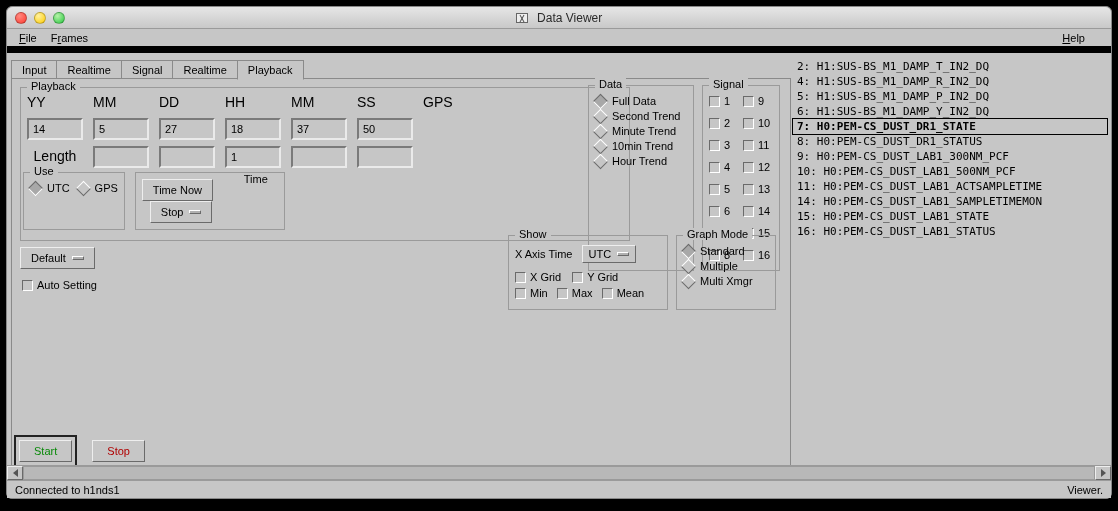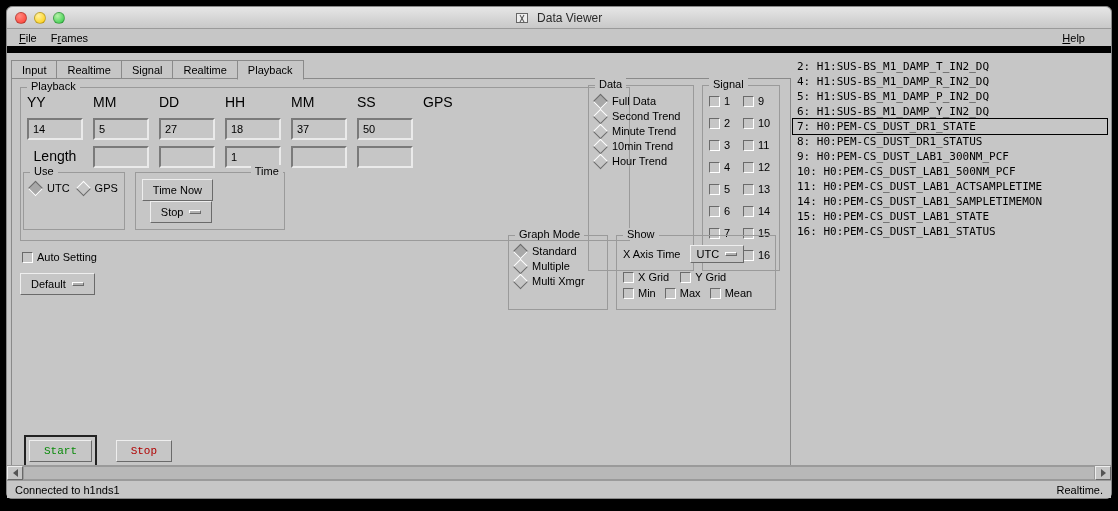--- a/index.html
+++ b/index.html
@@ -249,20 +249,21 @@
 
   
   .channels { padding-top: 4px; }
   .channel-row {
     padding: 1px 4px 1px 4px;
     white-space: nowrap;
   }
   .channel-row.sel {
     border: 1px solid #000;
     margin: -1px -1px -1px -1px;
+    font-weight: bold;
   }
 
   
   .status {
     height: 18px;
     border-top: 1px solid #9a9a9a;
     background: #c6c6c6;
     display: flex;
     align-items: center;
     padding: 0 8px;
@@ -371,32 +372,32 @@
 
               <div class="use-time-row">
                 <div class="fs" style="flex:0 0 100px; margin-left:-4px;">
                   <span class="legend">Use</span>
                   <div style="display:flex; gap:8px;">
                     <span class="opt"><span class="diamond sel"></span><span>UTC</span></span>
                     <span class="opt"><span class="diamond"></span><span>GPS</span></span>
                   </div>
                 </div>
                 <div class="fs" style="flex:0 0 150px;">
-                  <span class="legend" style="left:auto;right:1px;">Time</span>
+                  <span class="legend" style="left:auto;right:12px;margin-top:8px;">Time</span>
                   <span class="btn">Time Now</span>
                   <span class="btn" style="margin-left:8px;"><span>Stop</span><span class="menu-caret"></span></span>
                 </div>
               </div>
             </div>
 
+            <div style="margin:6px 2px;">
+              <span class="btn"><span>Default</span><span class="menu-caret"></span></span>
+            </div>
             <div style="margin:10px 4px;">
               <span class="opt"><span class="chk unsel"></span><span>Auto Setting</span></span>
-            </div>
-            <div style="margin:6px 2px;">
-              <span class="btn"><span>Default</span><span class="menu-caret"></span></span>
             </div>
 
           </div>
 
           <div style="flex:1; position:relative;">
 
             <div style="position:absolute; right:2px; top:-2px; display:flex; gap:4px;">
               <div class="fs" style="width:106px;">
                 <span class="legend">Data</span>
                 <div class="opt"><span class="diamond sel"></span><span>Full Data</span></div>
@@ -422,47 +423,47 @@
                     <span class="opt"><span class="chk unsel"></span><span>14</span></span>
                     <span class="opt"><span class="chk unsel"></span><span>7</span></span>
                     <span class="opt"><span class="chk unsel"></span><span>15</span></span>
                     <span class="opt"><span class="chk unsel"></span><span>8</span></span>
                     <span class="opt"><span class="chk unsel"></span><span>16</span></span>
                   </div>
               </div>
             </div>
 
             <div style="position:absolute; left:-130px; top:148px; display:flex; gap:4px;">
-              <div class="fs" style="width:100px;">
-                <span class="legend">Graph Mode</span>
-                <div class="opt"><span class="diamond sel"></span><span>Standard</span></div>
-                <div class="opt"><span class="diamond"></span><span>Multiple</span></div>
-                <div class="opt"><span class="diamond"></span><span>Multi Xmgr</span></div>
-              </div>
               <div class="fs" style="width:160px;">
                 <span class="legend">Show</span>
                 <div class="opt" style="margin-bottom:8px;">
                   <span>X Axis Time</span>
                   <span class="btn" style="margin-left:6px;padding:2px 6px;"><span>UTC</span><span class="menu-caret"></span></span>
                 </div>
                 <div style="margin:4px 0;">
                   <span class="opt"><span class="chk unsel"></span><span>X Grid</span></span>
                   <span class="opt" style="margin-left:8px;"><span class="chk unsel"></span><span>Y Grid</span></span>
                 </div>
                 <div style="margin:4px 0;">
                   <span class="opt"><span class="chk unsel"></span><span>Min</span></span>
                   <span class="opt" style="margin-left:6px;"><span class="chk unsel"></span><span>Max</span></span>
                   <span class="opt" style="margin-left:6px;"><span class="chk unsel"></span><span>Mean</span></span>
                 </div>
               </div>
+              <div class="fs" style="width:100px;">
+                <span class="legend">Graph Mode</span>
+                <div class="opt"><span class="diamond sel"></span><span>Standard</span></div>
+                <div class="opt"><span class="diamond"></span><span>Multiple</span></div>
+                <div class="opt"><span class="diamond"></span><span>Multi Xmgr</span></div>
+              </div>
             </div>
           </div>
         </div>
 
-        <div style="position:absolute; left:12px; bottom:10px;font-family:Liberation Mono, monospace;">
+        <div style="position:absolute; left:2px; bottom:10px;">
           <span class="bigbtn-wrap">
             <span class="btn" style="color:#0a8a0a; padding:4px 14px;">Start</span>
           </span>
           <span class="btn" style="color:#b00000; padding:4px 14px;">Stop</span>
         </div>
 
       </div>
     </div>
 
     <div class="right">
@@ -489,16 +490,16 @@
       </div>
     <div class="track"></div>
     <div class="arrow r">
         <div class="tri"></div>
       </div>
   </div>
 
   <div class="status">
     <span>Connected to h1nds1</span>
     <span class="mid"></span>
-    <span>Realtime.</span>
+    <span>Viewer.</span>
   </div>
 
 </div>
 
 </body></html>

